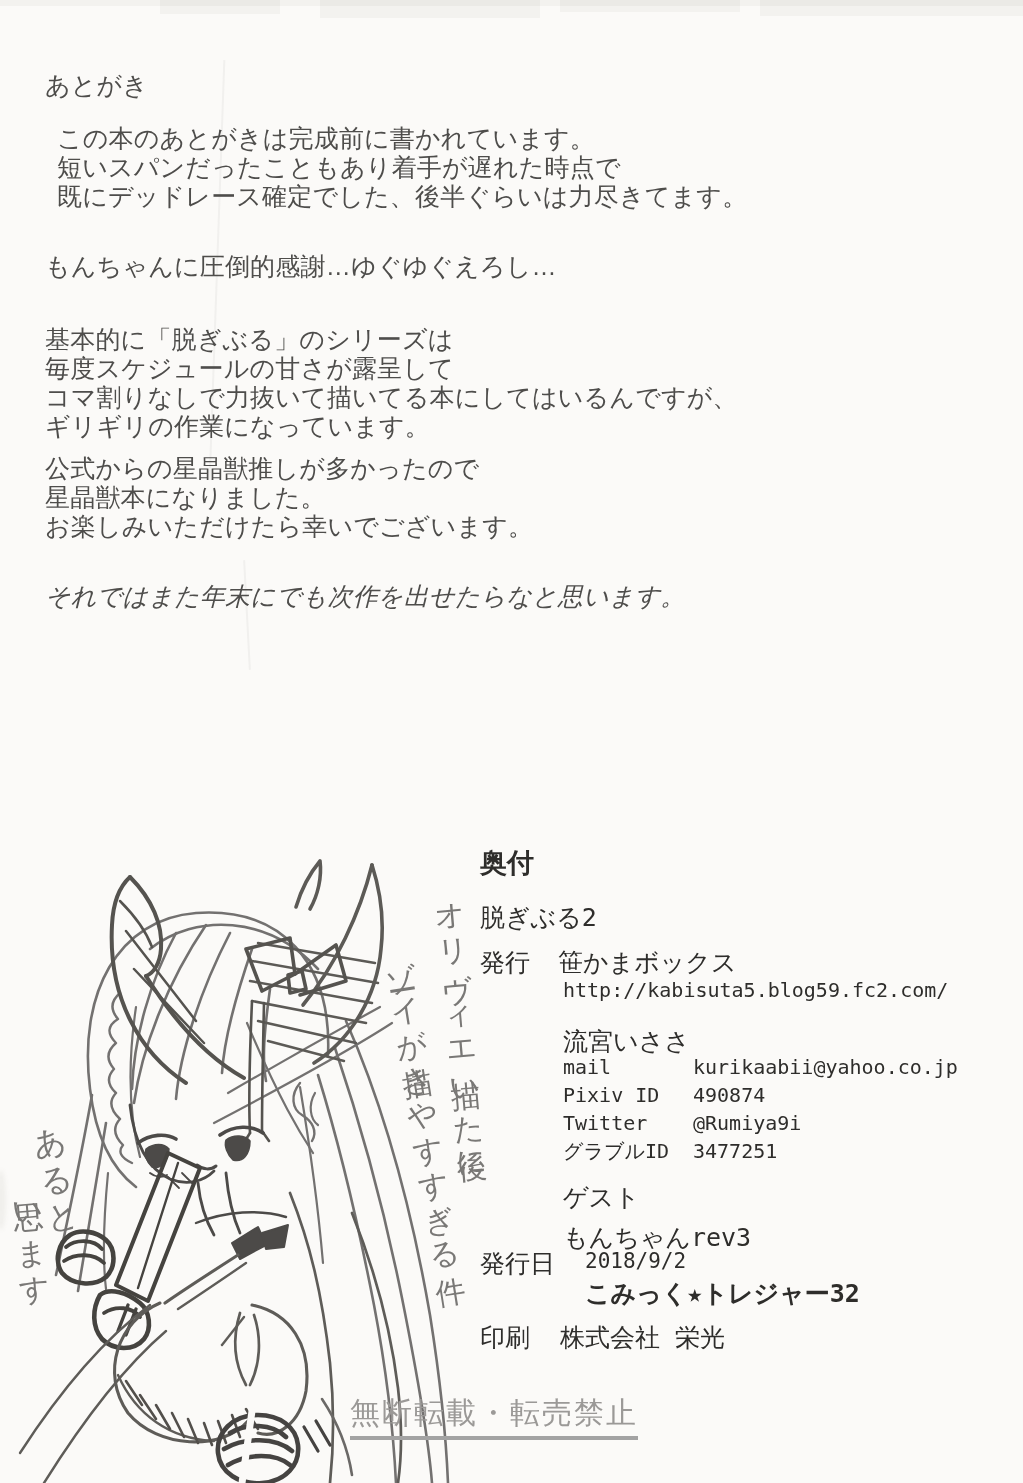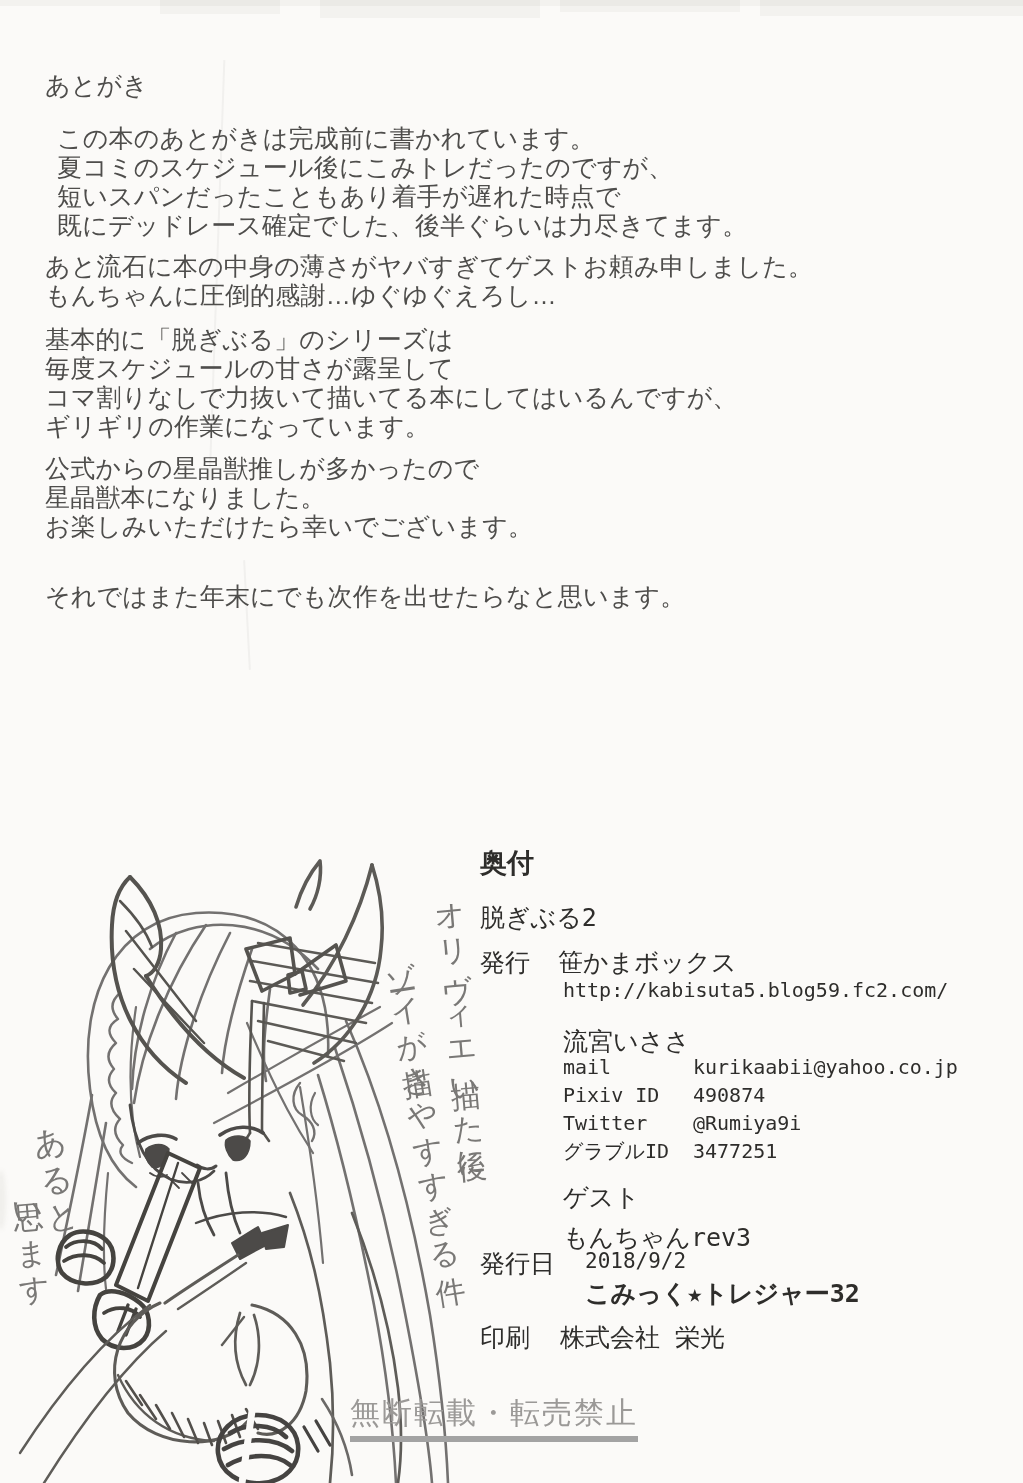--- a/index.html
+++ b/index.html
@@ -9,21 +9,21 @@
     font-family:"Liberation Sans",sans-serif;color:#4e4d4b;
   }
   
   .afterword{position:absolute;left:45px;top:0;width:680px;}
   .afterword .line{font-size:25px;line-height:29px;white-space:nowrap;letter-spacing:.2px;}
   .aw-heading{position:absolute;left:0;top:71px;font-size:25px;}
   .p1{position:absolute;left:12px;top:124px;}
   .p2{position:absolute;left:0;top:252px;}
   .p3{position:absolute;left:0;top:325px;}
   .p4{position:absolute;left:0;top:454px;}
-  .p5{position:absolute;left:0;top:582px;}
+  .p5{position:absolute;left:0;top:582px;font-style:italic;}
   
   .colophon{position:absolute;left:480px;top:845px;width:540px;color:#2e2d2b;
             font-family:"DejaVu Sans Mono","Liberation Mono",monospace;}
   .colophon .jp{font-size:25px;white-space:nowrap;}
   .co-heading{position:absolute;left:0;top:0;font-size:27px;font-weight:bold;}
   .co-title{position:absolute;left:0;top:56px;}
   .co-pubrow{position:absolute;left:0;top:101px;}
   .co-pubname{position:absolute;left:78px;top:101px;}
   .co-url{position:absolute;left:83px;top:133px;font-size:20px;white-space:nowrap;}
   .co-author{position:absolute;left:83px;top:180px;}
@@ -43,21 +43,21 @@
     color:#6f6d6b;transform-origin:top left;white-space:nowrap;
     font-family:"Liberation Sans",sans-serif;opacity:.92;
   }
   .vr1{left:426px;top:884px;font-size:30px;letter-spacing:1px;transform:rotate(-5deg);}
   .vr2{left:374px;top:944px;font-size:30px;letter-spacing:1px;transform:rotate(-9deg);}
   .vl1{left:22px;top:1110px;font-size:32px;letter-spacing:2px;transform:rotate(-10deg);}
   .vl2{left:4px;top:1182px;font-size:30px;letter-spacing:2px;transform:rotate(-5deg);}
   
   .notice{
     position:absolute;left:350px;top:1393px;font-size:30px;letter-spacing:2px;
-    color:#9b9997;border-bottom:6px solid #a3a3a3;padding-bottom:2px;white-space:nowrap;
+    color:#9b9997;border-bottom:4px solid #a3a3a3;padding-bottom:2px;white-space:nowrap;
     z-index:5;
   }
   
   .sketch{position:absolute;left:0;top:843px;width:480px;height:640px;z-index:1;}
   
   .mottle{position:absolute;background:rgba(60,60,55,.045);}
   .crease{position:absolute;width:2px;background:rgba(60,60,55,.05);}
   .smudge{position:absolute;background:rgba(60,60,55,.06);border-radius:50%;filter:blur(2px);}
 </style>
 </head>
@@ -71,26 +71,24 @@
   <div class="mottle" style="left:560px;top:0;width:180px;height:12px;"></div>
   <div class="mottle" style="left:760px;top:0;width:263px;height:16px;"></div>
   <div class="crease" style="left:216px;top:60px;height:420px;transform:rotate(2deg);"></div>
   <div class="crease" style="left:246px;top:560px;height:110px;transform:rotate(-3deg);"></div>
   <div class="smudge" style="left:-4px;top:1170px;width:10px;height:60px;"></div>
 
   <div class="afterword">
     <div class="aw-heading line">あとがき</div>
     <div class="p1">
       <div class="line">この本のあとがきは完成前に書かれています。</div>
-      <div class="line">夏コミのスケジュール後にこみトレだったのですが、</div>
       <div class="line">短いスパンだったこともあり着手が遅れた時点で</div>
       <div class="line">既にデッドレース確定でした、後半ぐらいは力尽きてます。</div>
     </div>
     <div class="p2">
-      <div class="line">あと流石に本の中身の薄さがヤバすぎてゲストお頼み申しました。</div>
       <div class="line">もんちゃんに圧倒的感謝…ゆぐゆぐえろし…</div>
     </div>
     <div class="p3">
       <div class="line">基本的に「脱ぎぶる」のシリーズは</div>
       <div class="line">毎度スケジュールの甘さが露呈して</div>
       <div class="line">コマ割りなしで力抜いて描いてる本にしてはいるんですが、</div>
       <div class="line">ギリギリの作業になっています。</div>
     </div>
     <div class="p4">
       <div class="line">公式からの星晶獣推しが多かったので</div>

